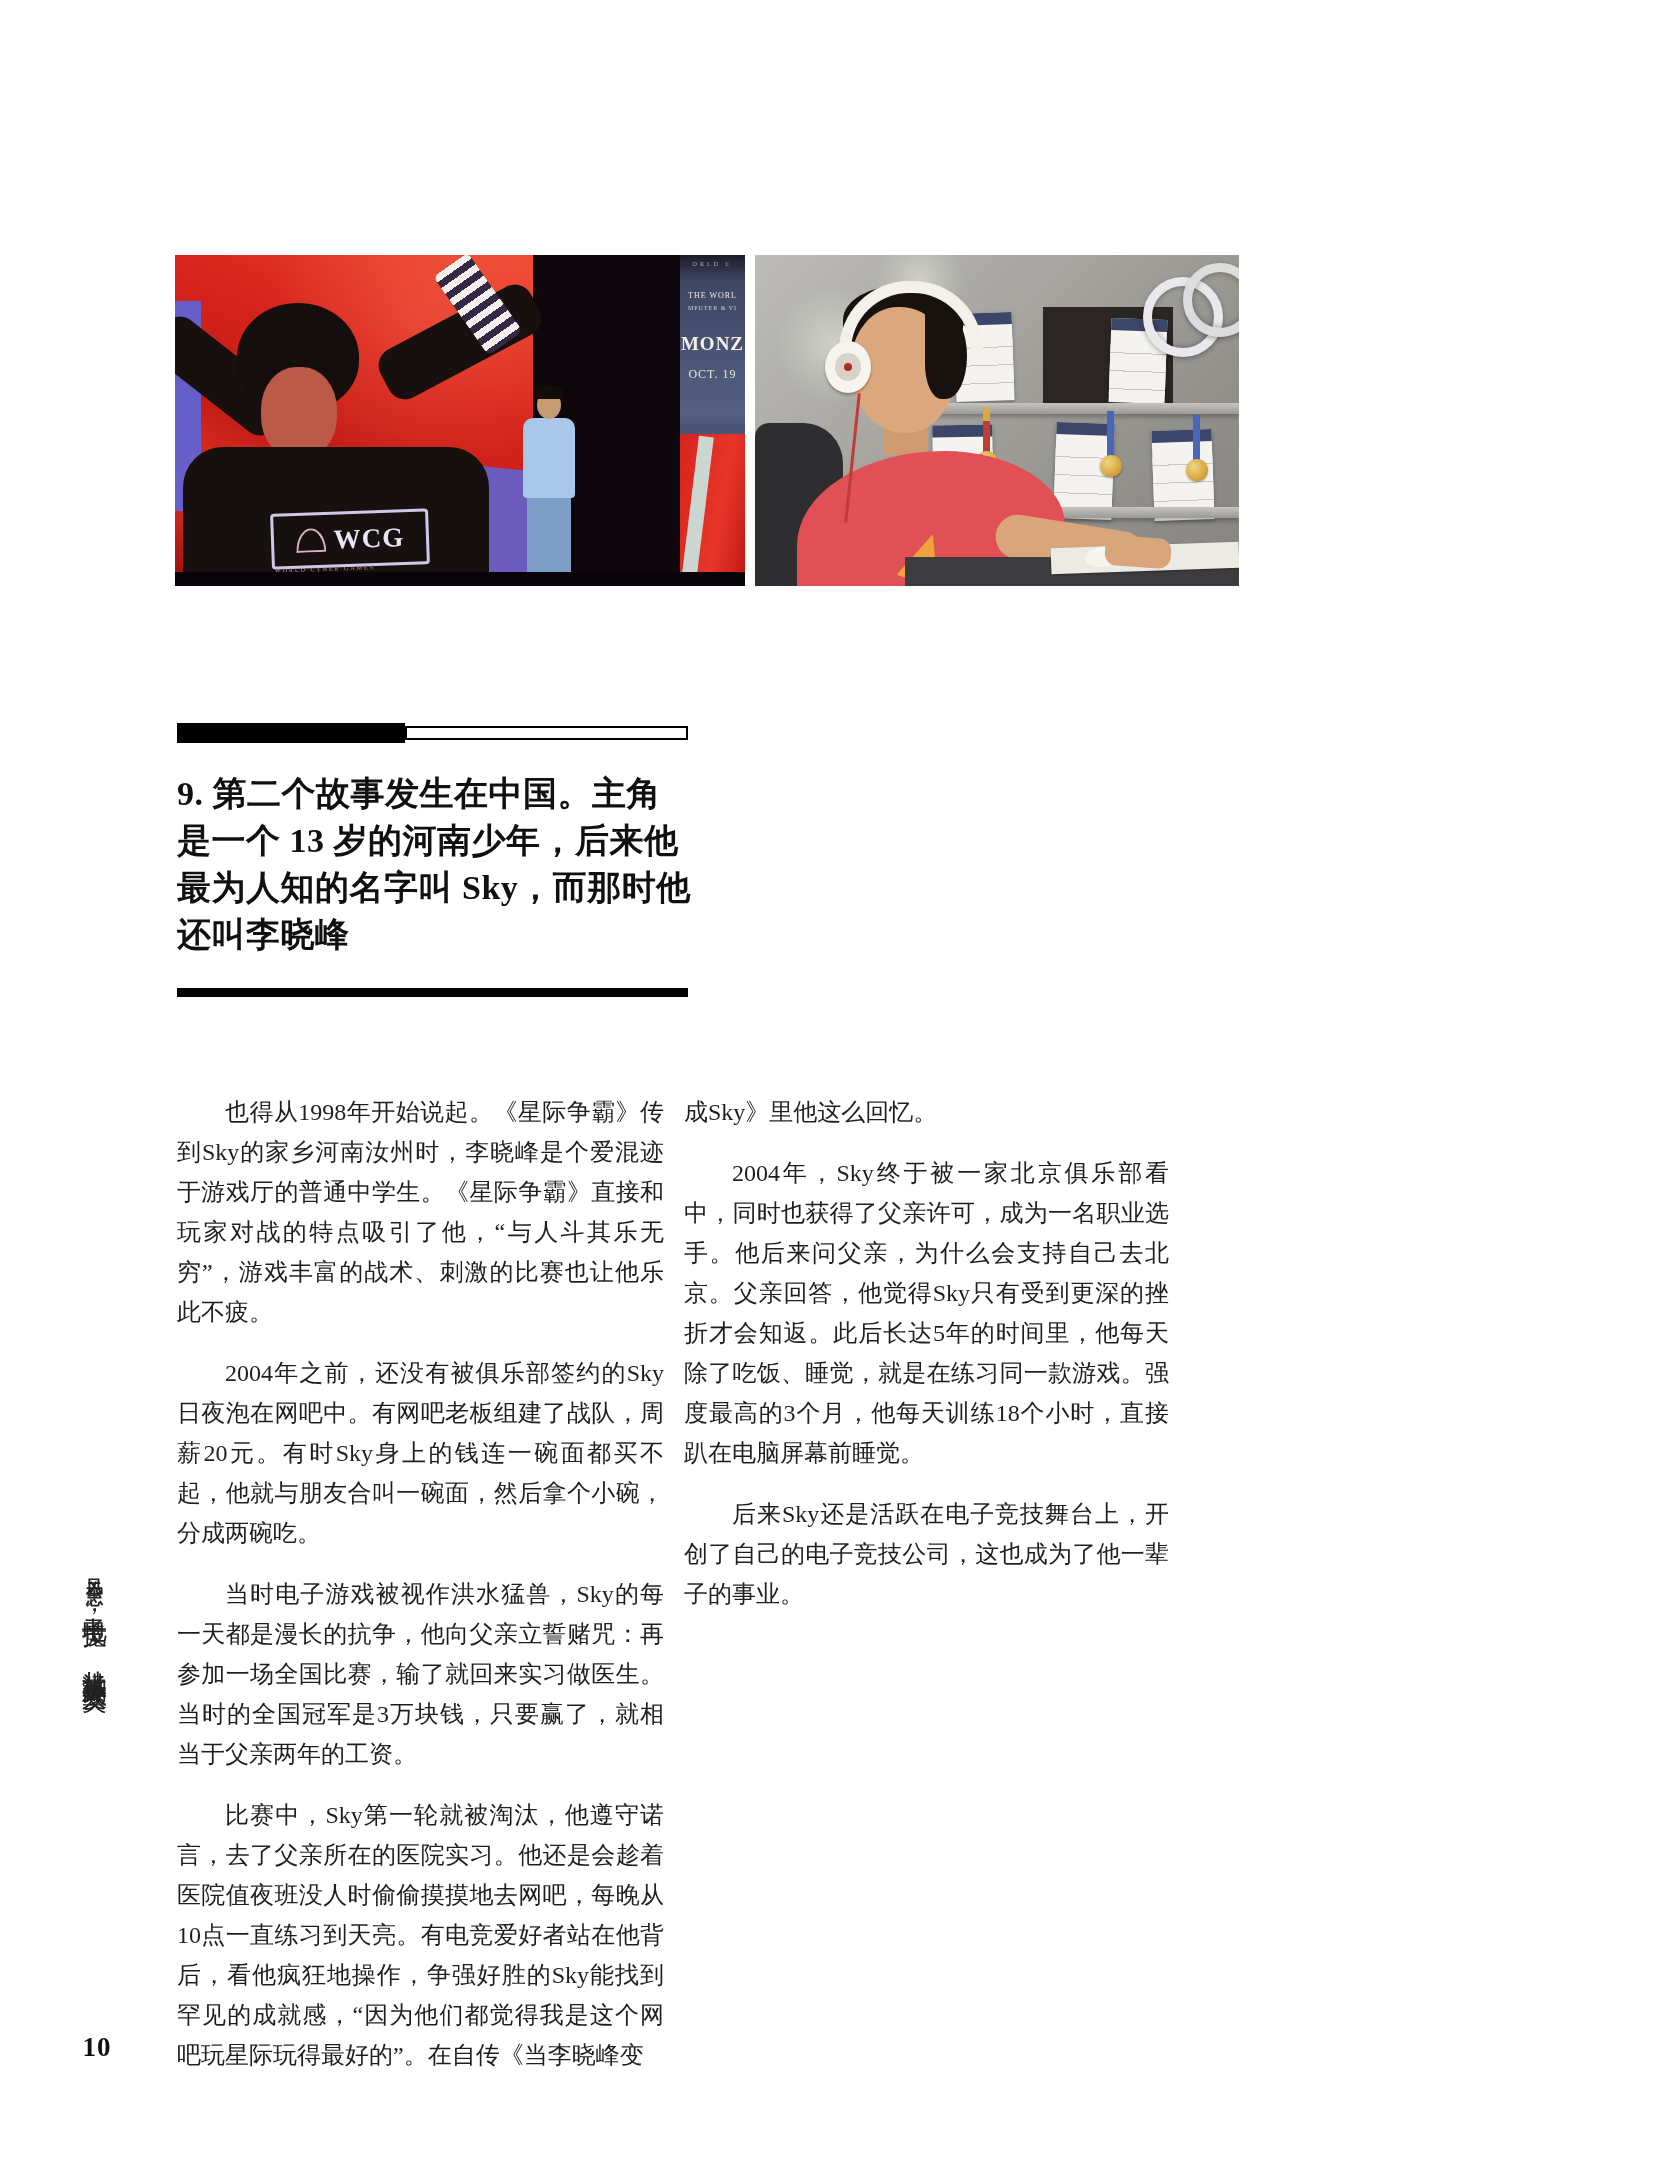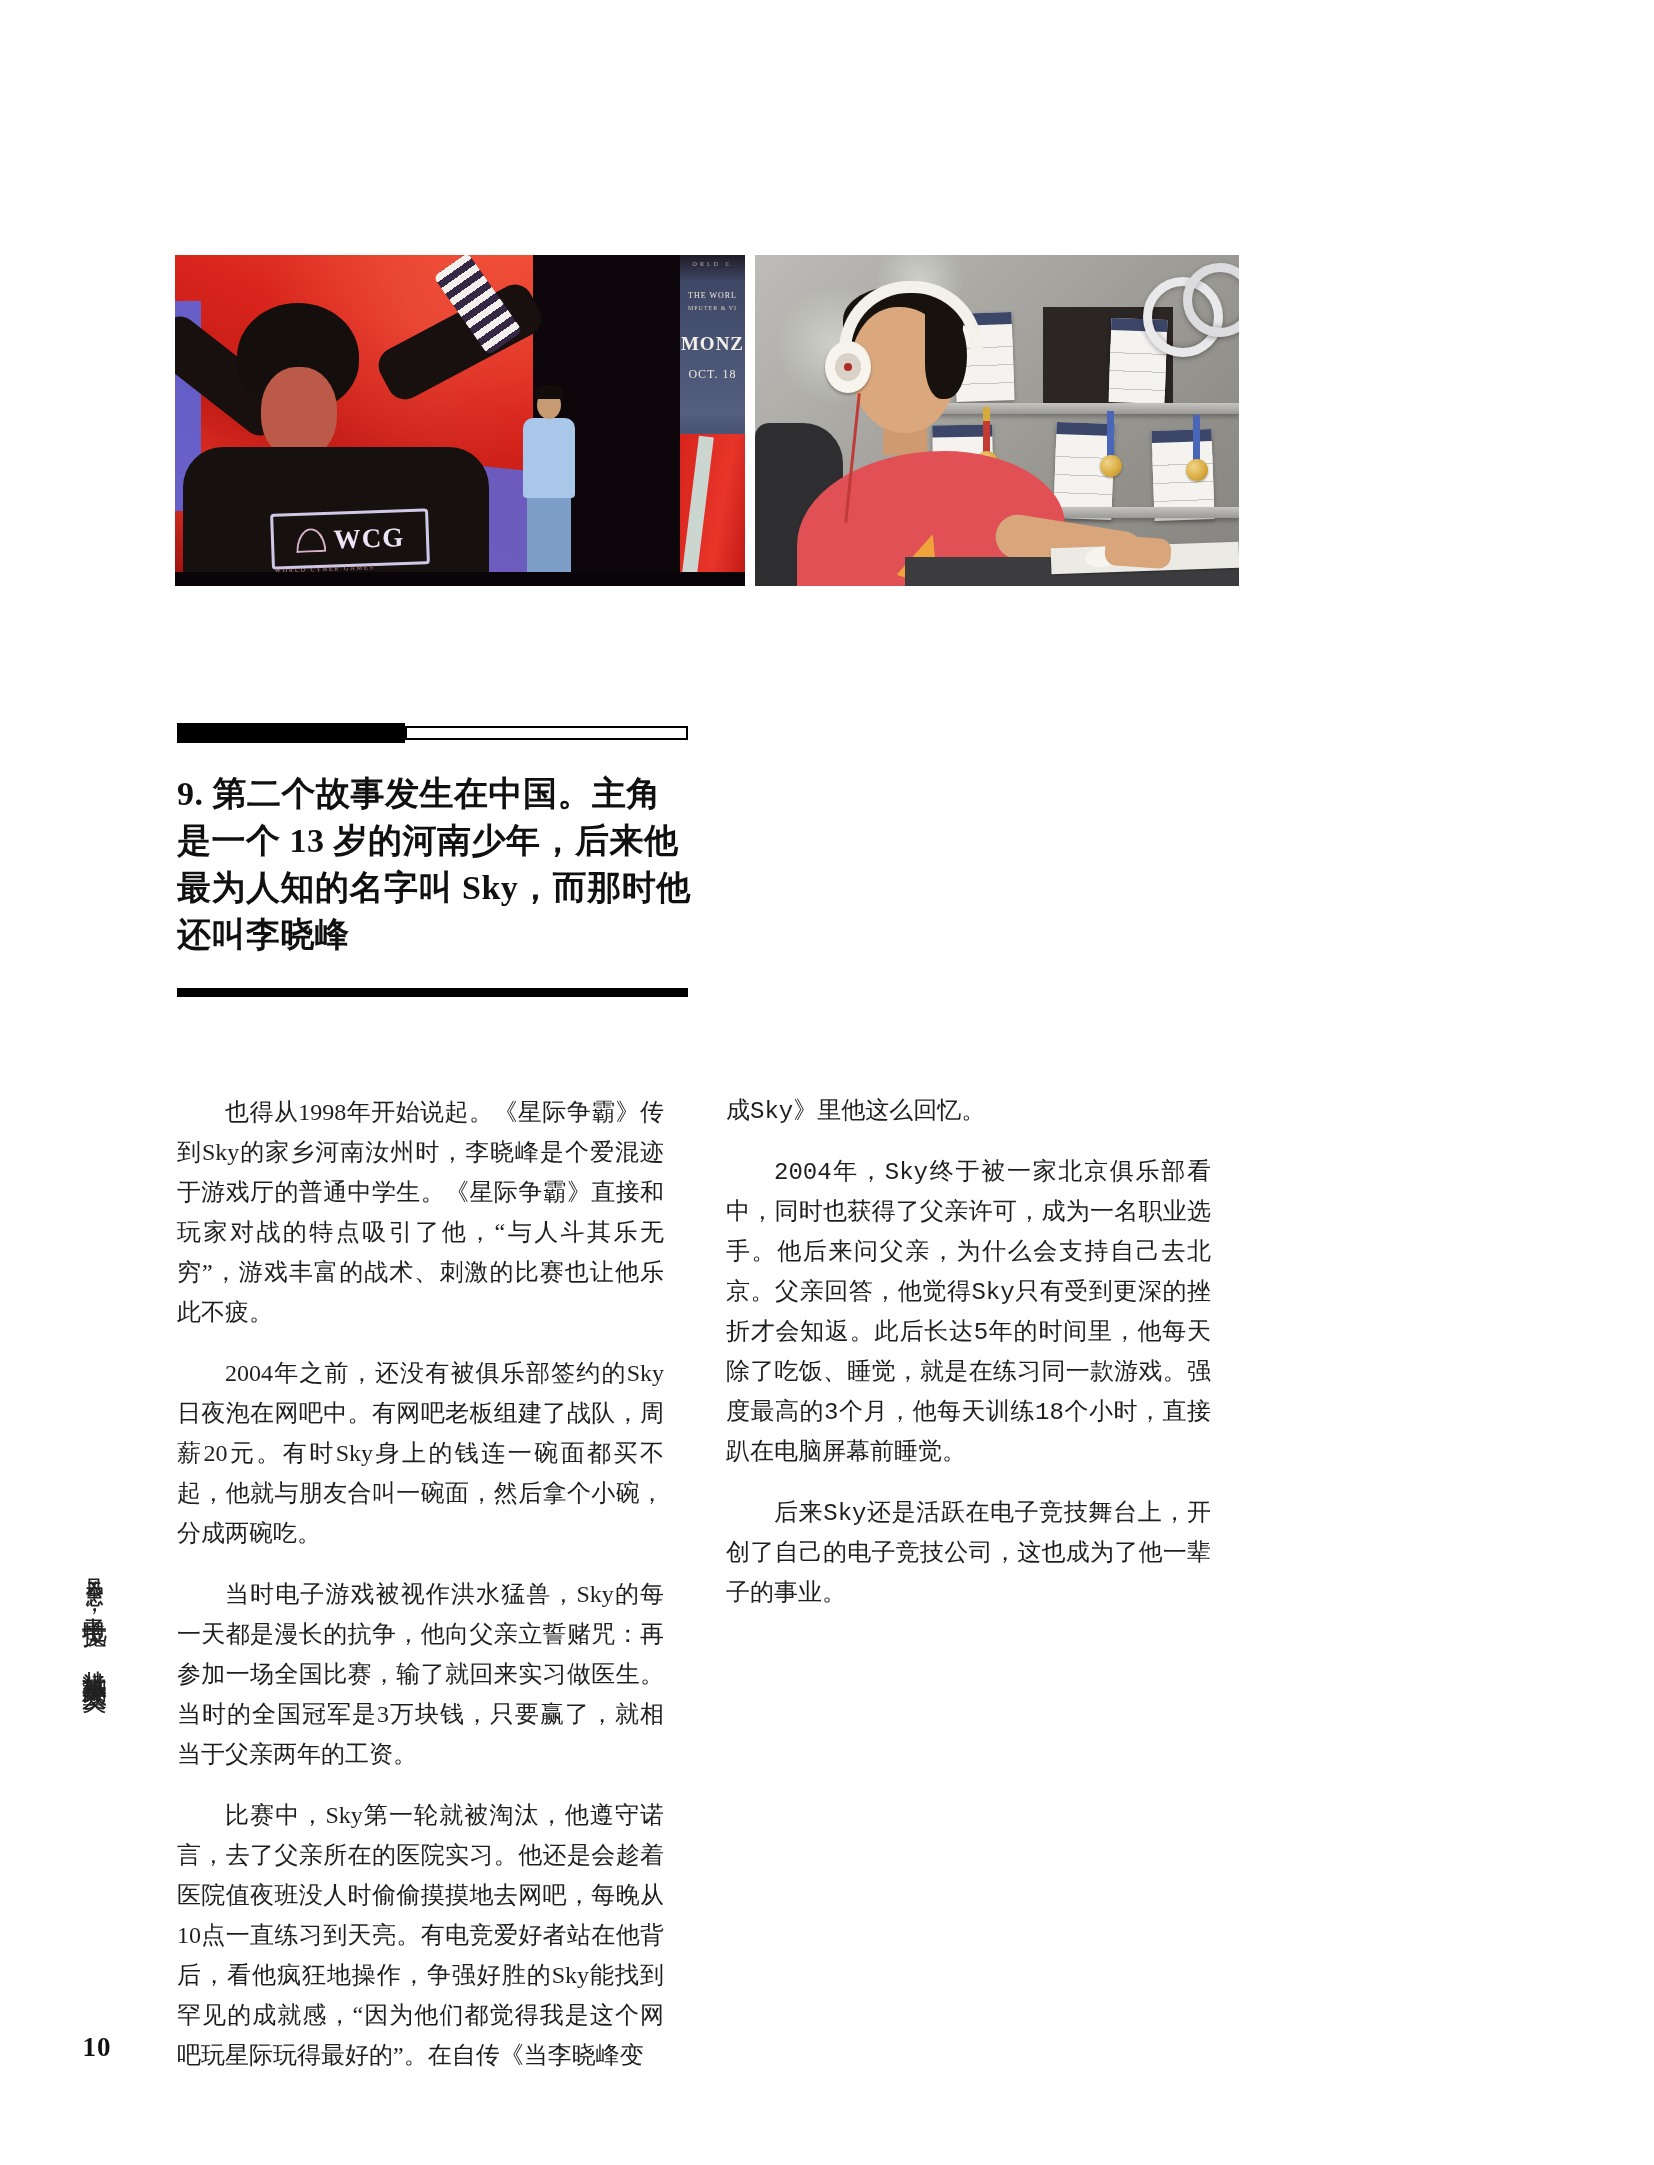--- a/index.html
+++ b/index.html
@@ -96,21 +96,21 @@
   .bar-black{left:177px;top:723px;width:228px;height:20px;background:#000;}
   .bar-white{left:405px;top:726px;width:283px;height:14px;background:#fff;border:2px solid #000;box-sizing:border-box;}
   .headline{left:177px;top:770px;width:522px;font-size:34px;font-weight:bold;line-height:47px;color:#101010;letter-spacing:.5px;}
   .rule{left:177px;top:988px;width:511px;height:9px;background:#000;}
 
   
   .col{top:1092px;font-size:24px;line-height:40px;text-align:justify;color:#1e1e1e;}
   .col p{margin:0 0 21px 0;text-indent:2em;}
   .col p.lead{text-indent:0;}
   #col-left{left:177px;width:487px;}
-  #col-right{left:726px;width:485px;font-family:Liberation Mono, monospace;}
+  #col-right{left:684px;width:485px;}
 
   
   .sidebar{left:84px;top:1565px;width:27px;height:480px;writing-mode:vertical-rl;text-orientation:upright;color:#222;}
   .sb-label{font-size:17px;font-weight:bold;letter-spacing:5px;}
   .sb-slash{font-size:17px;text-orientation:mixed;}
   .sb-title{font-size:25px;letter-spacing:2px;}
   .sb-gap{display:inline-block;width:1px;height:18px;}
   .sb-sub{font-size:25px;letter-spacing:2px;}
   .folio{left:69px;top:2032px;width:56px;text-align:center;font-size:27px;font-weight:bold;color:#111;letter-spacing:1px;}
 </style>
@@ -138,21 +138,21 @@
   <div class="abs sman-head"></div>
   <div class="abs sman-hair"></div>
   <div class="abs banner">
     <div class="abs banner-red">
       <div class="abs banner-stripe"></div>
     </div>
     <div class="abs banner-txt bt0">ORLD C</div>
     <div class="abs banner-txt bt1">THE WORL</div>
     <div class="abs banner-txt bt2">MPUTER &amp; VI</div>
     <div class="abs banner-txt bt3">MONZ</div>
-    <div class="abs banner-txt bt4">OCT. 18</div>
+    <div class="abs banner-txt bt4">OCT. 19</div>
   </div>
   <div class="abs stage-floor"></div>
 </div>
 
 <div class="abs photo" id="photo-gamer">
   <div class="abs bokeh bk1"></div>
   <div class="abs bokeh bk2"></div>
   <div class="abs dark-box"></div>
   <div class="abs cert c1"></div>
   <div class="abs cert c2"></div>

